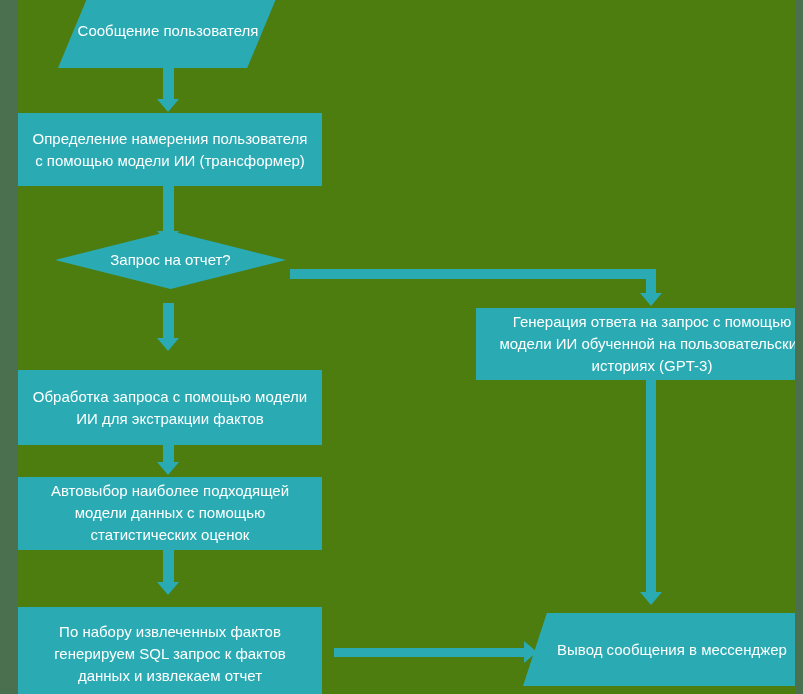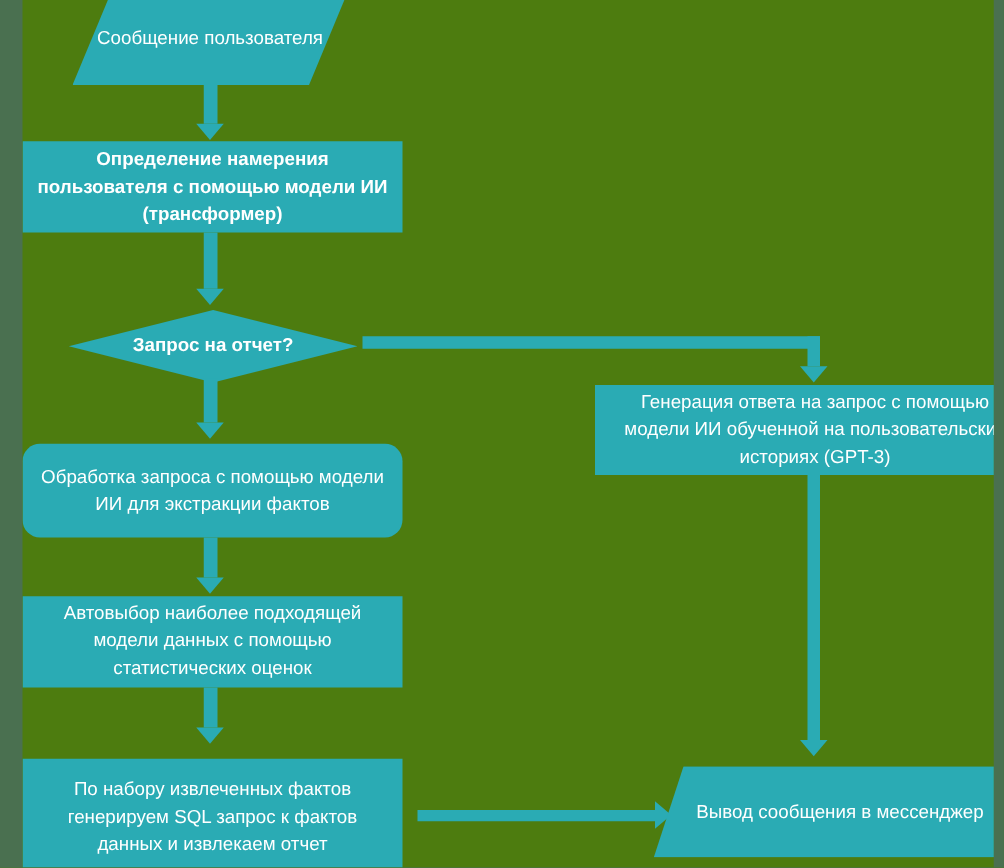--- a/index.html
+++ b/index.html
@@ -85,40 +85,40 @@
 <div id="canvas">
 
   <div class="node node-para" style="left:40px; top:-6px; width:220px; height:74px;">
     <div class="para-shape" style="clip-path: polygon(14% 0%, 100% 0%, 86% 100%, 0% 100%);"></div>
     <div class="para-label">Сообщение пользователя</div>
   </div>
 
   <div class="conn" style="left:145px; top:68px; width:11px; height:31px;"></div>
   <div class="arrow-down-sm" style="left:139px; top:99px;"></div>
 
-  <div class="node" style="left:0px; top:113px; width:304px; height:73px;font-weight:bold;">
+  <div class="node" style="left:0px; top:113px; width:304px; height:73px;">
     <span>Определение намерения пользователя с помощью модели ИИ (трансформер)</span>
   </div>
 
   <div class="conn" style="left:145px; top:186px; width:11px; height:45px;"></div>
   <div class="arrow-down-sm" style="left:139px; top:231px;"></div>
 
-  <div class="node node-diamond" style="left:37px; top:248px; width:231px; height:58px;font-weight:bold;">
+  <div class="node node-diamond" style="left:37px; top:231px; width:231px; height:58px;">
     <div class="diamond-shape"></div>
     <div class="diamond-label">Запрос на отчет?</div>
   </div>
 
   <div class="conn" style="left:272px; top:269px; width:366px; height:10px;"></div>
   <div class="conn" style="left:628px; top:269px; width:10px; height:24px;"></div>
   <div class="arrow-down-sm" style="left:622px; top:293px;"></div>
 
   <div class="conn" style="left:145px; top:303px; width:11px; height:35px;"></div>
   <div class="arrow-down-sm" style="left:139px; top:338px;"></div>
 
-  <div class="node" style="left:0px; top:355px; width:304px; height:75px;border-radius:14px;">
+  <div class="node" style="left:0px; top:370px; width:304px; height:75px;">
     <span>Обработка запроса с помощью модели ИИ для экстракции фактов</span>
   </div>
 
   <div class="conn" style="left:145px; top:430px; width:11px; height:32px;"></div>
   <div class="arrow-down-sm" style="left:139px; top:462px;"></div>
 
   <div class="node" style="left:0px; top:477px; width:304px; height:73px;align-items:flex-end;">
     <span>Автовыбор наиболее подходящей модели данных с помощью статистических оценок</span>
   </div>
 

